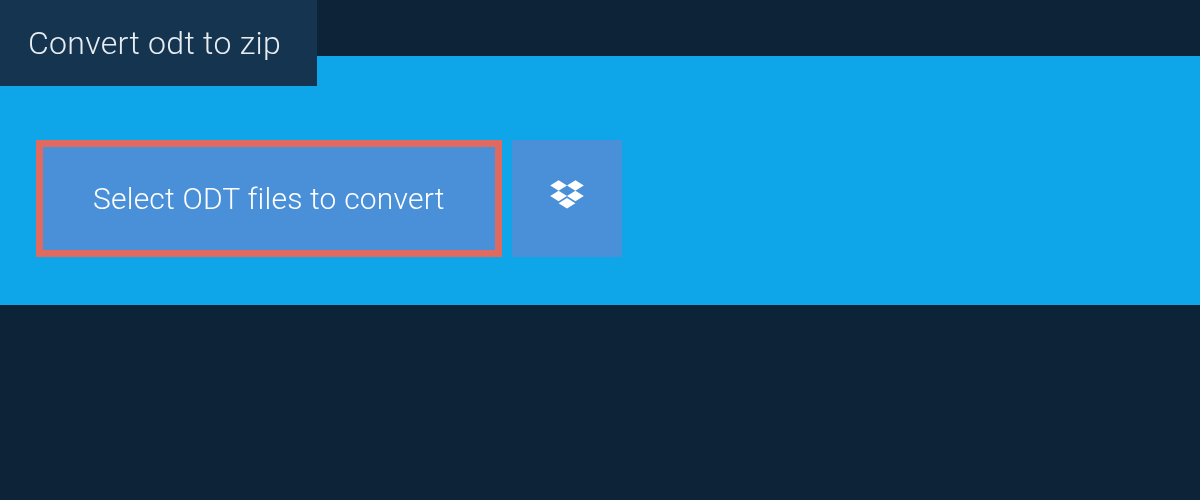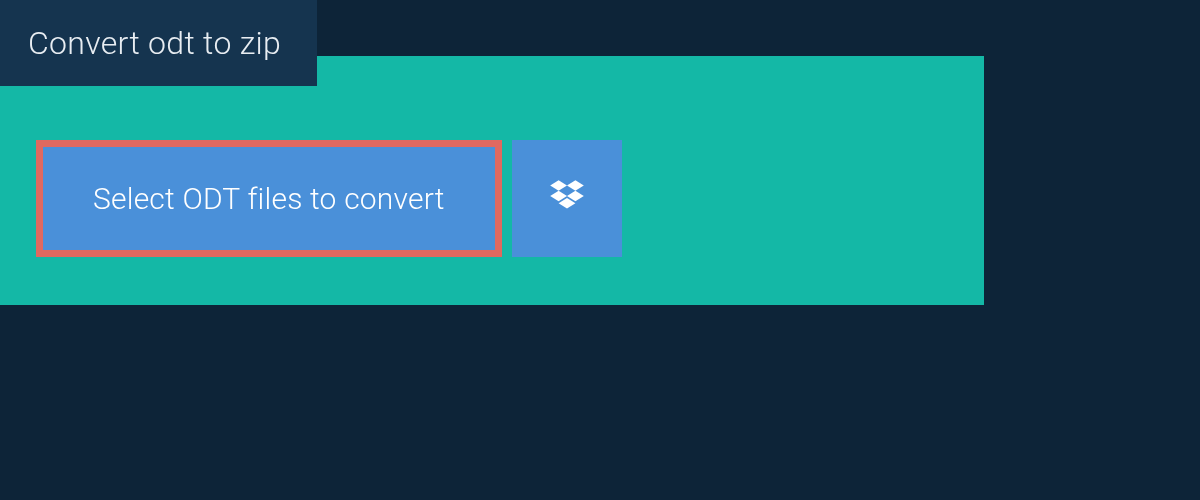--- a/index.html
+++ b/index.html
@@ -12,22 +12,22 @@
       height: 500px;
       background: #0d2438;
       font-family: -apple-system, BlinkMacSystemFont, "Segoe UI", Roboto, Helvetica, Arial, sans-serif;
       position: relative;
       overflow: hidden;
     }
     .panel {
       position: absolute;
       left: 0;
       top: 56px;
-      width: 984px;
-      background: #14b8a6;
+      width: 1200px;
+      background: #0ea5e9;
       padding-bottom: 48px;
     }
     .tab {
       position: absolute;
       left: 0;
       top: -56px;
       background: #15344f;
       padding: 24px 36px 24px 28px;
       color: #e8edf2;
       font-size: 32px;

